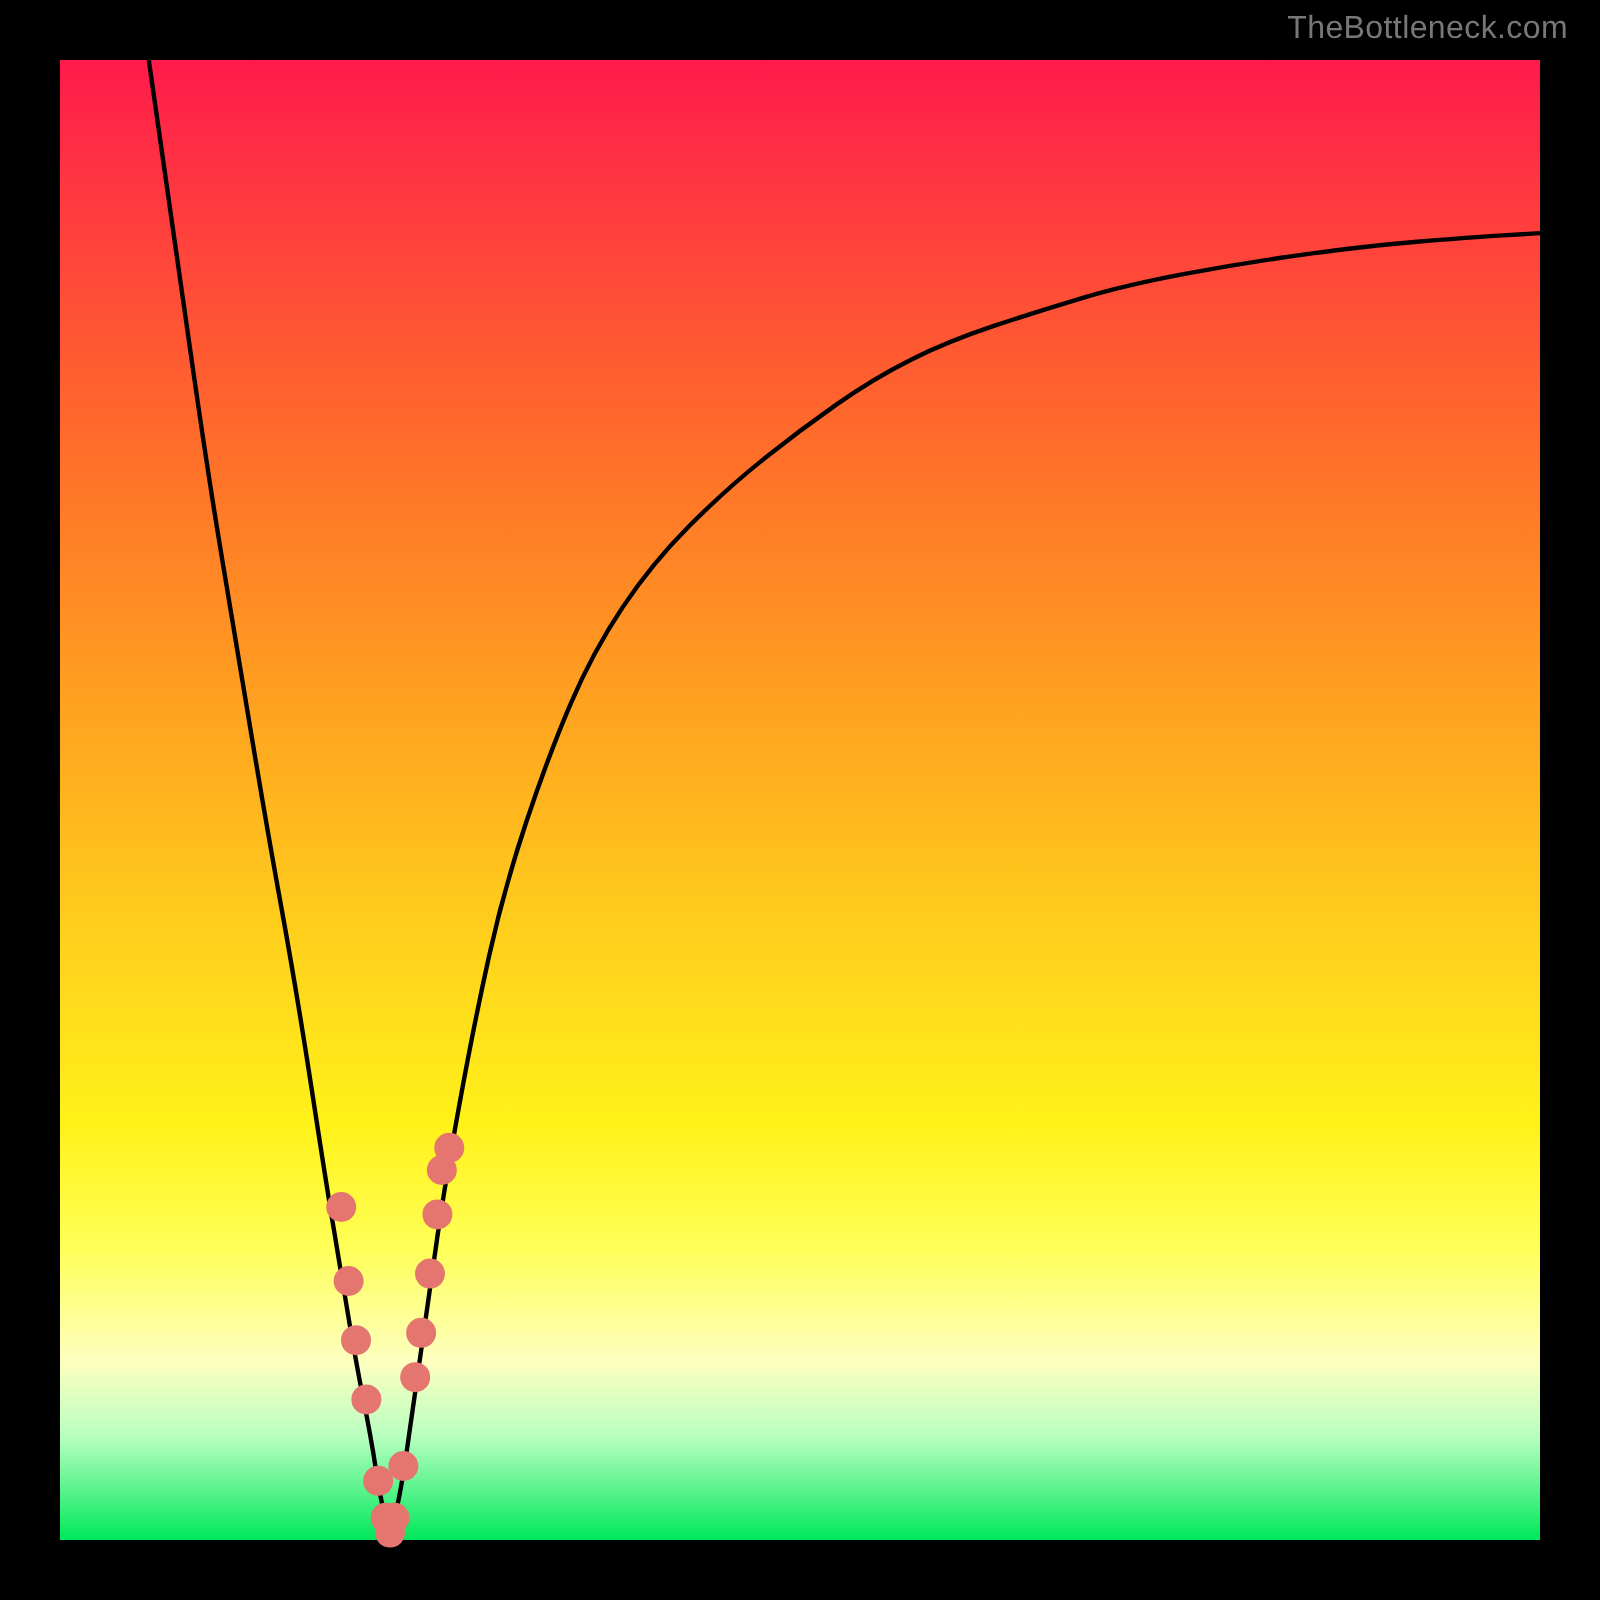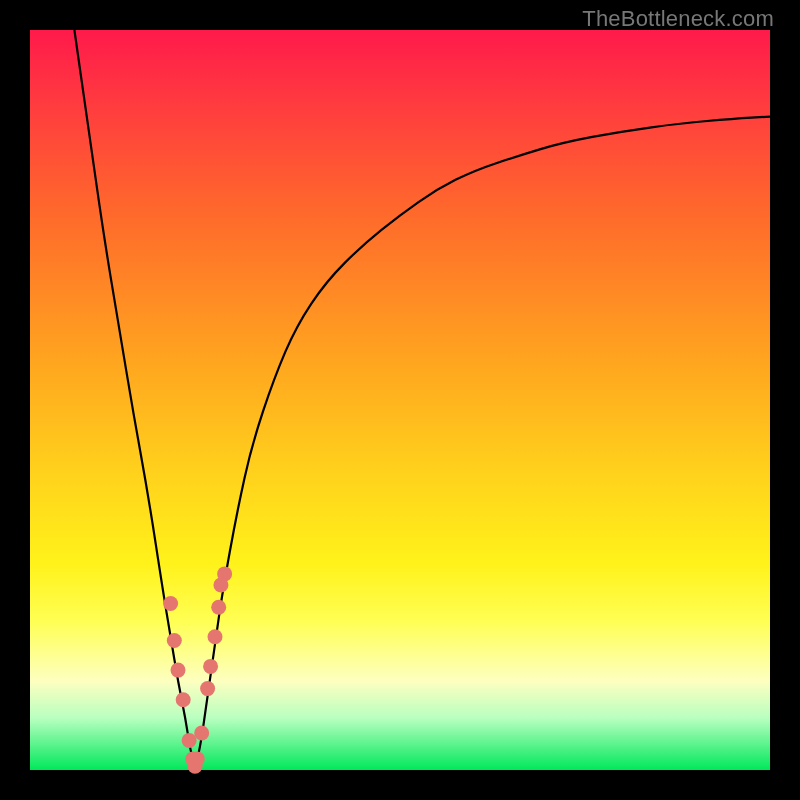--- a/index.html
+++ b/index.html
@@ -35,23 +35,23 @@
       #fff21a 72%,
       #ffff55 80%,
       #fdffc0 88%,
       #b8ffc0 93%,
       #00e85b 100%
     );
   }
   .watermark {
     position: absolute;
     top: 6px;
-    right: 26px;
+    right: 16px;
     color: #777;
-    font-size: 22px;
+    font-size: 16px;
     font-weight: 400;
     letter-spacing: 0.2px;
     user-select: none;
     text-align: right;
   }
   svg.curve {
     position: absolute;
     top: 0;
     left: 0;
     width: 740px;

